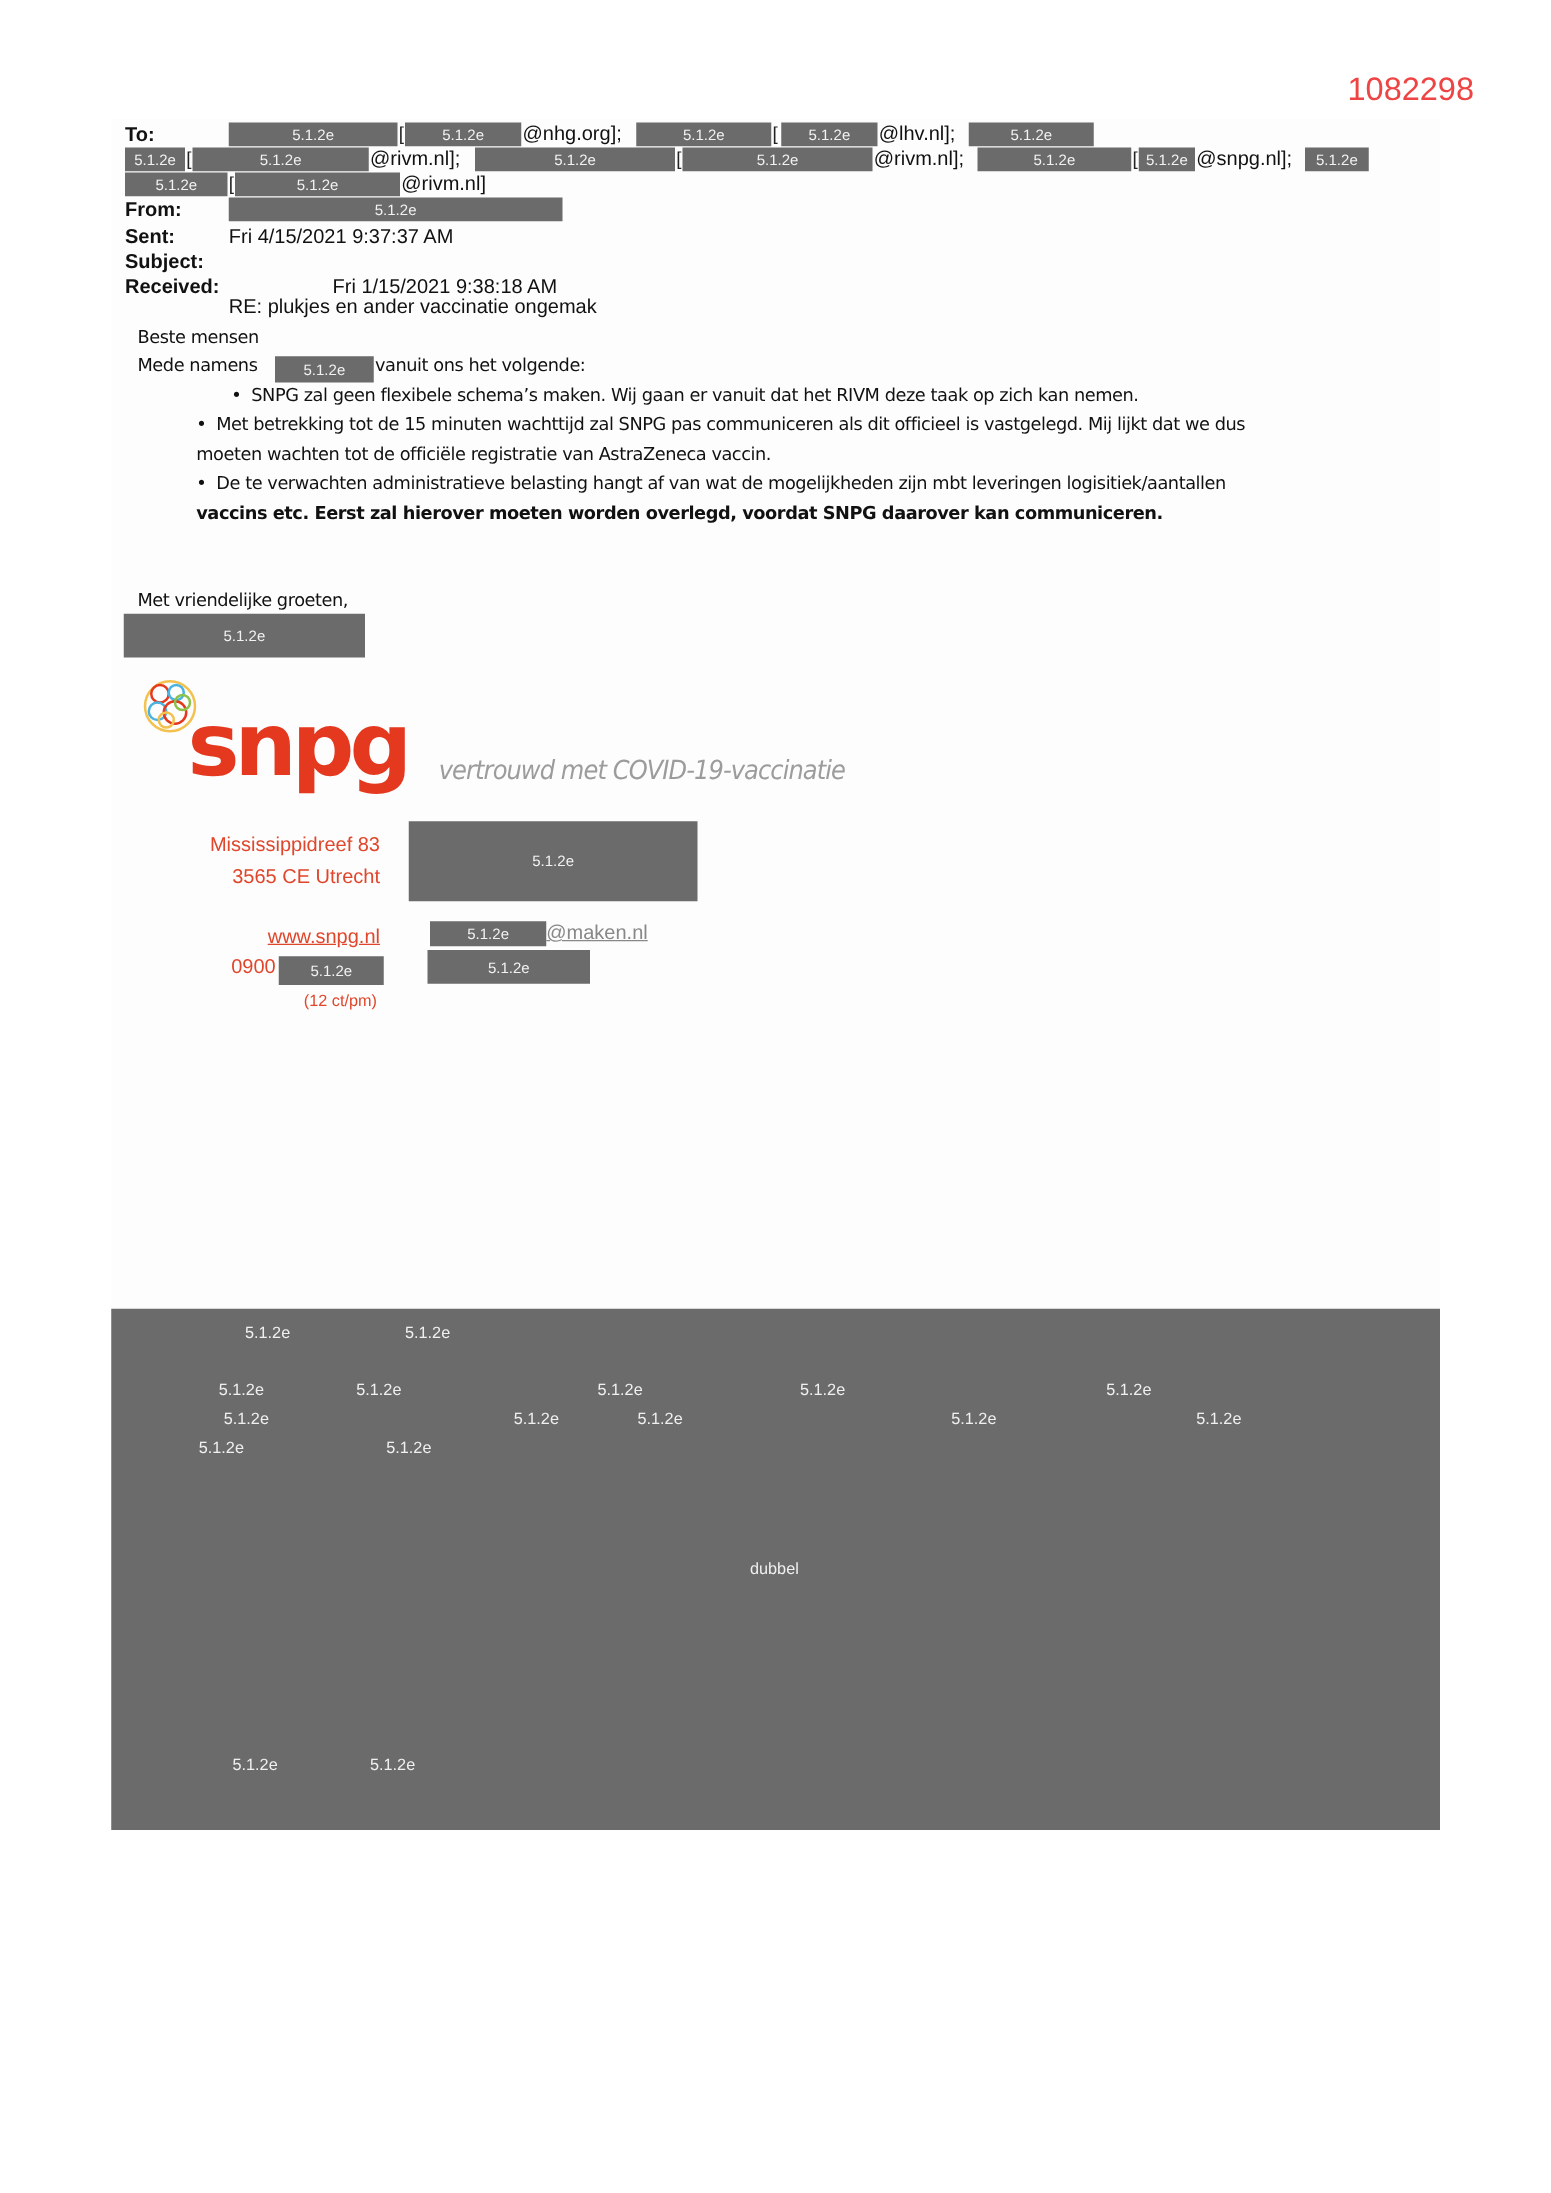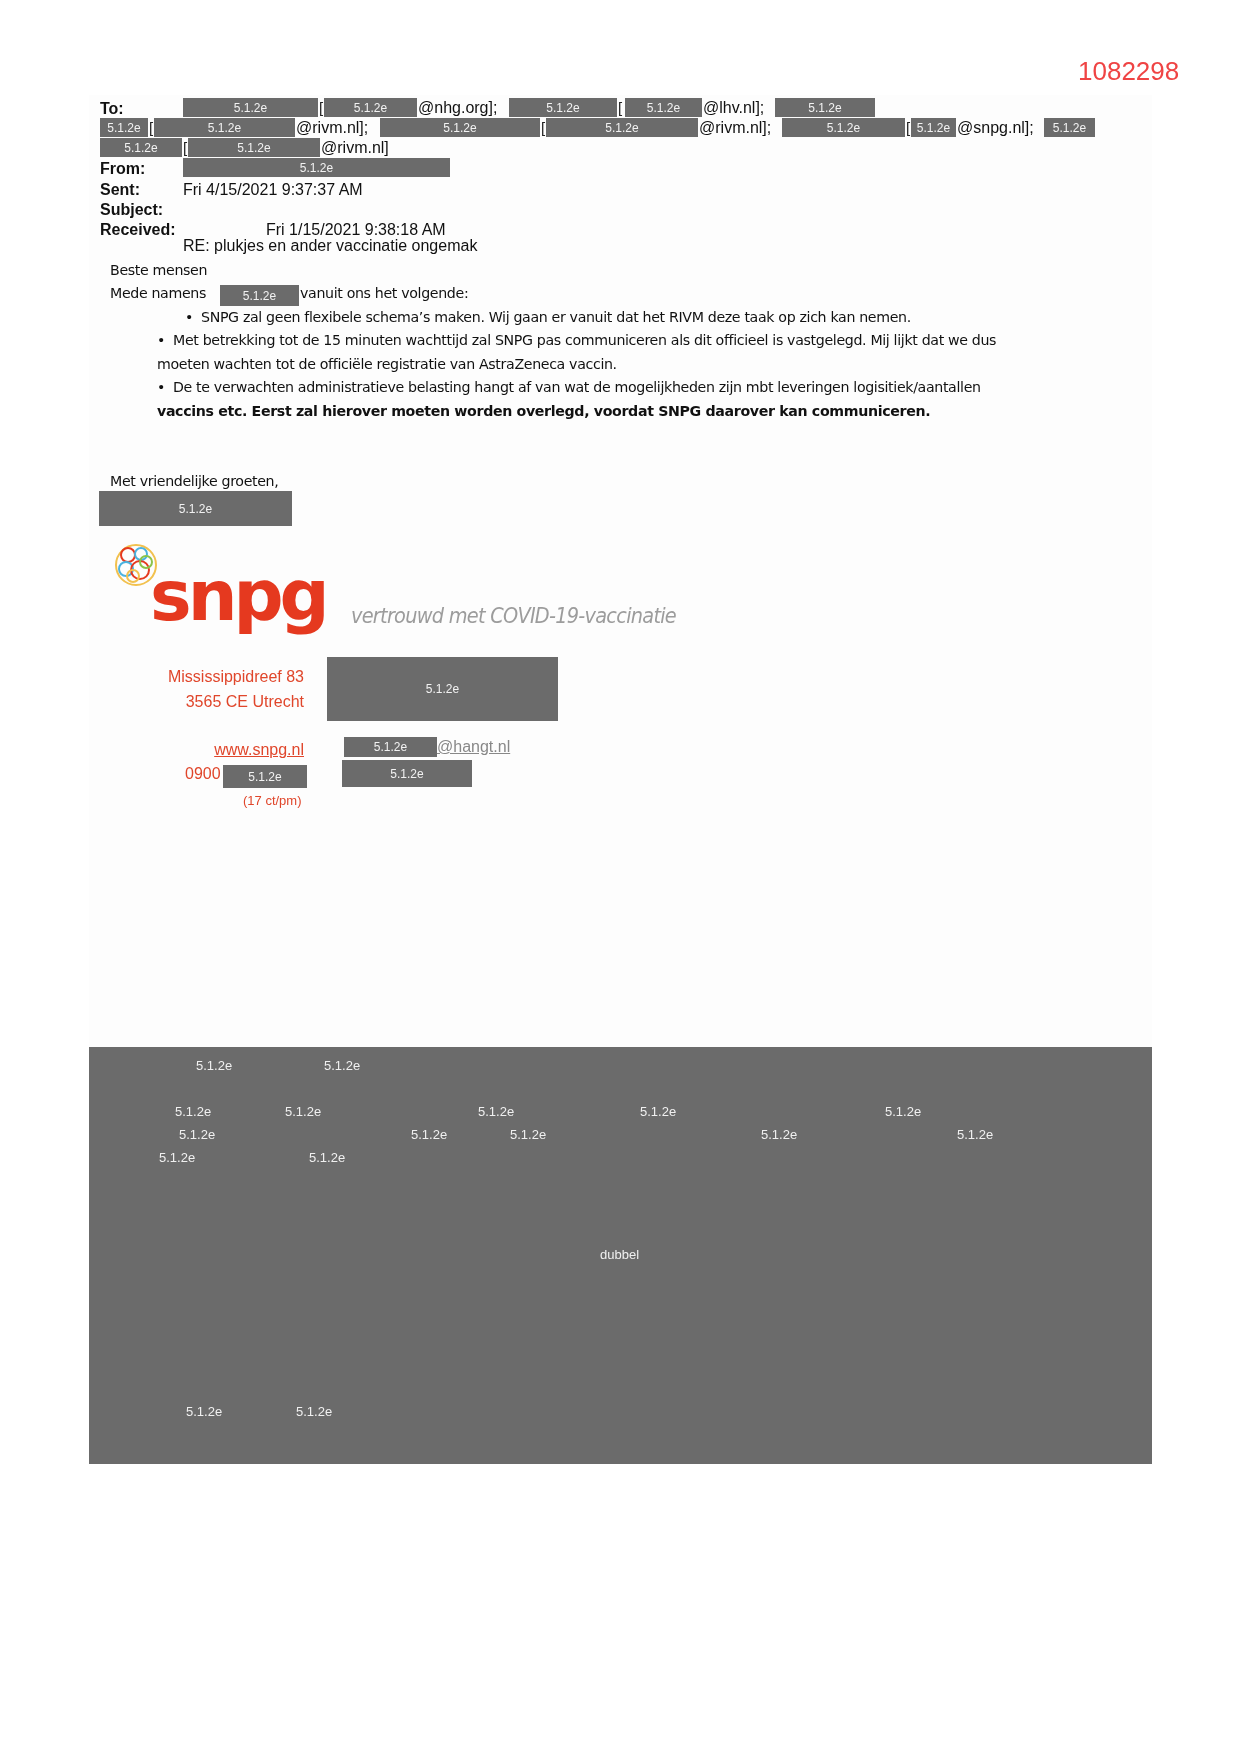--- a/index.html
+++ b/index.html
@@ -129,26 +129,26 @@
   </svg>
   <div class="logo-word">snpg</div>
   <div class="tagline">vertrouwd met COVID-19-vaccinatie</div>
 
   <div class="sig-line red" style="right:937px;top:668px;">Mississippidreef 83</div>
   <div class="sig-line red" style="right:937px;top:693px;">3565 CE  Utrecht</div>
   <div class="redact" style="left:327px;top:657px;width:231px;height:64px;">5.1.2e</div>
 
   <div class="sig-line red link" style="right:937px;top:741px;">www.snpg.nl</div>
   <div class="redact" style="left:344px;top:737px;width:93px;height:20px;">5.1.2e</div>
-  <div class="sig-line link" style="left:437px;top:738px;color:#888;">@hangt.nl</div>
+  <div class="sig-line link" style="left:437px;top:738px;color:#888;">@maken.nl</div>
 
   <div class="sig-line red" style="left:185px;top:765px;">0900</div>
   <div class="redact" style="left:223px;top:765px;width:84px;height:23px;">5.1.2e</div>
   <div class="redact" style="left:342px;top:760px;width:130px;height:27px;">5.1.2e</div>
-  <div class="sig-line red" style="left:243px;top:793px;font-size:13px;">(17 ct/pm)</div>
+  <div class="sig-line red" style="left:243px;top:793px;font-size:13px;">(12 ct/pm)</div>
 </div>
 
 <div class="dark-block">
   <div class="dk" style="left:107px;top:11px;">5.1.2e</div>
   <div class="dk" style="left:235px;top:11px;">5.1.2e</div>
 
   <div class="dk" style="left:86px;top:57px;">5.1.2e</div>
   <div class="dk" style="left:196px;top:57px;">5.1.2e</div>
   <div class="dk" style="left:389px;top:57px;">5.1.2e</div>
   <div class="dk" style="left:551px;top:57px;">5.1.2e</div>

